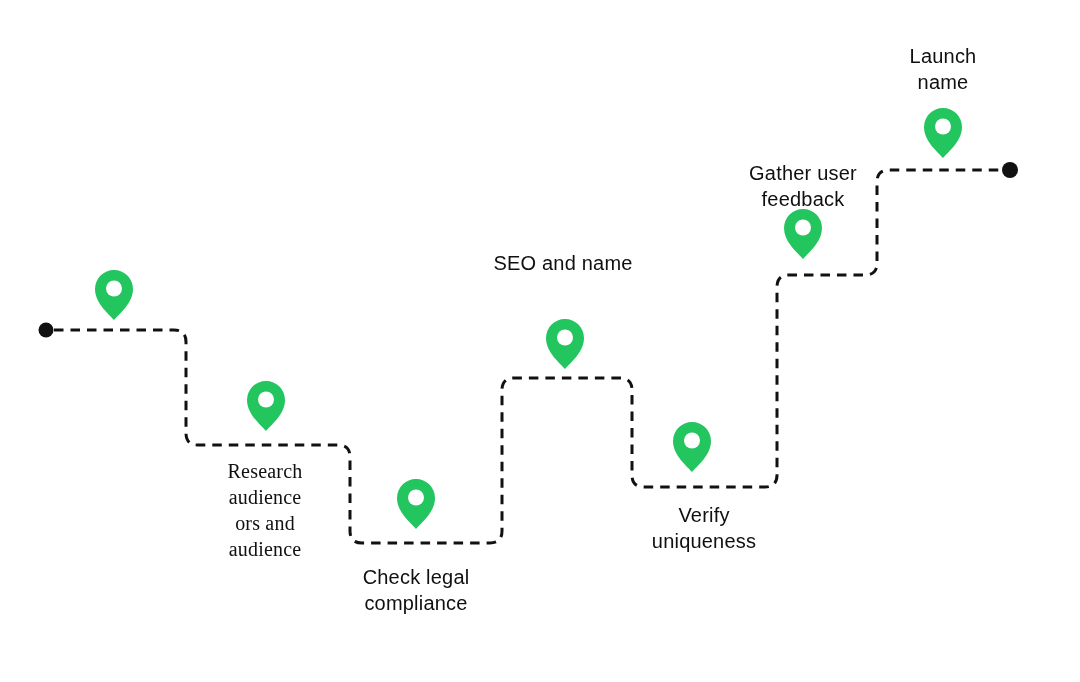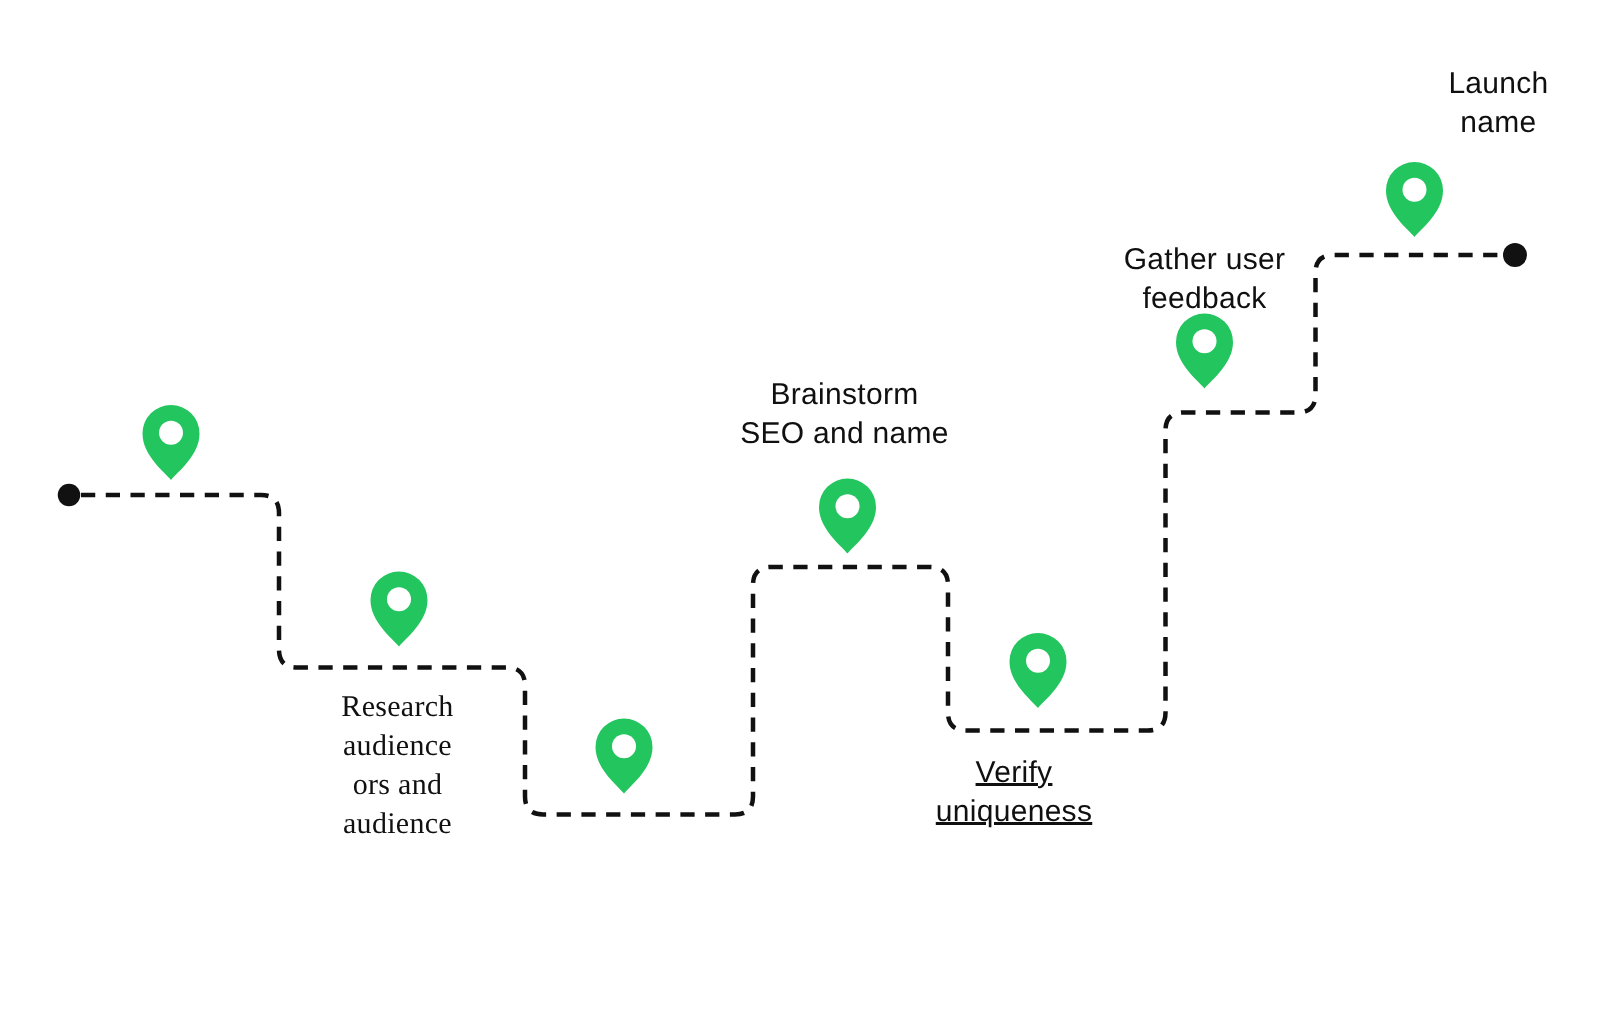--- a/index.html
+++ b/index.html
@@ -81,34 +81,37 @@
   </svg>
 
 
   <div class="step-label" style="left:265px; top:458px;font-family:Liberation Serif, serif;">
     <span>Research</span>
     <span>audience</span>
     <span>ors and</span>
     <span>audience</span>
   </div>
 
+  <div class="step-label" style="left:416px; top:564px;">
+    <span>Check legal</span>
+    <span>compliance</span>
+  </div>
 
   <div class="step-label" style="left:563px; top:250px;">
-    <span>Brainstorm</span>
     <span>SEO and name</span>
   </div>
 
-  <div class="step-label" style="left:676px; top:502px;text-decoration:underline;">
+  <div class="step-label" style="left:704px; top:502px;">
     <span>Verify</span>
     <span>uniqueness</span>
   </div>
 
   <div class="step-label" style="left:803px; top:160px;">
     <span>Gather user</span>
     <span>feedback</span>
   </div>
 
-  <div class="step-label" style="left:999px; top:43px;">
+  <div class="step-label" style="left:943px; top:43px;">
     <span>Launch</span>
     <span>name</span>
   </div>
 
 </div>
 
 </body></html>

